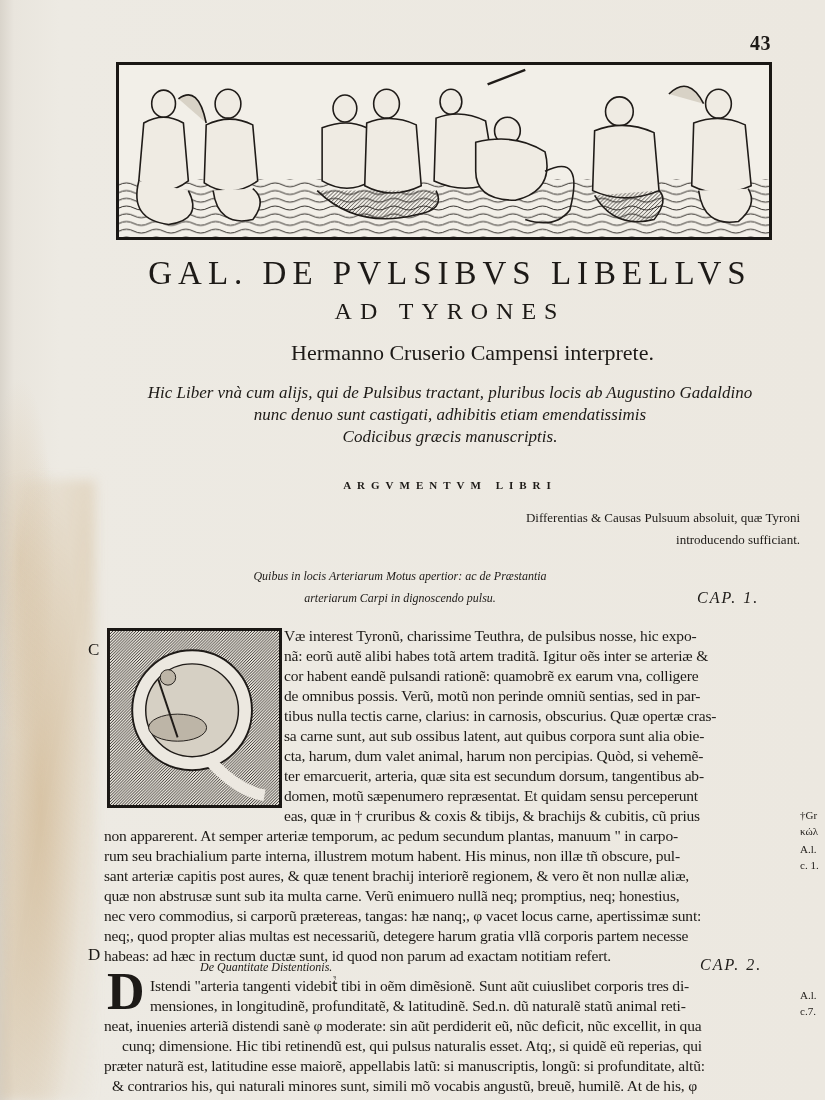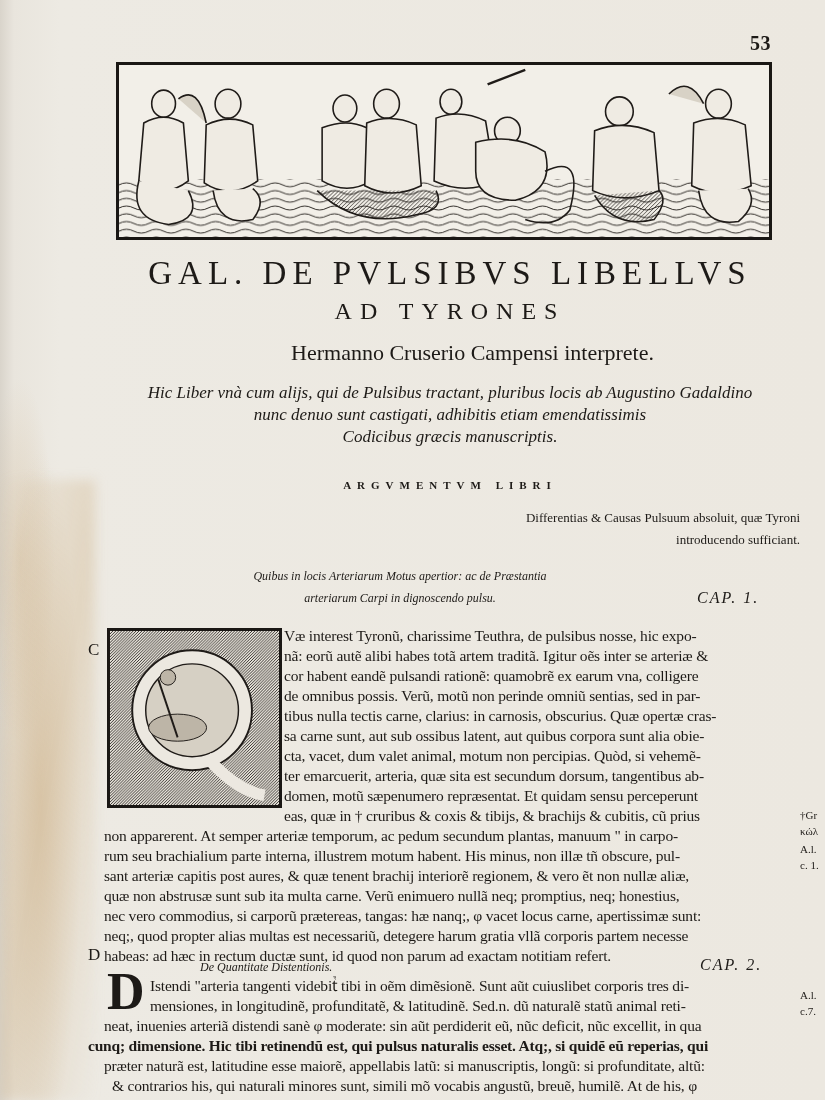--- a/index.html
+++ b/index.html
@@ -79,21 +79,21 @@
     .sidenote {
       position: absolute; left: 800px; font-size: 11px; white-space: nowrap; line-height: 14px;
     }
   </style>
 </head>
 <body>
 
 <div class="page">
   <div class="stain"></div>
 
-  <div class="folio">53</div>
+  <div class="folio">43</div>
 
   <div class="woodcut">
     <svg viewBox="0 0 656 178" preserveAspectRatio="none">
       <defs>
         <pattern id="waves" width="30" height="8" patternUnits="userSpaceOnUse">
           <path d="M0 4 Q7.5 0 15 4 T30 4" fill="none" stroke="#2a2622" stroke-width="1"></path>
         </pattern>
         <pattern id="hatch" width="4" height="4" patternUnits="userSpaceOnUse">
           <path d="M0 4 L4 0" stroke="#2a2622" stroke-width="0.8"></path>
         </pattern>
@@ -171,41 +171,41 @@
       <circle cx="60" cy="48" r="8" fill="#bdb5a7" stroke="#1f1b18"></circle>
     </svg>
   </div>
 
   <div class="body-line" style="left: 284px; top: 626px; transform-origin: left top;">Væ interest Tyronũ, charissime Teuthra, de pulsibus nosse, hic expo-</div>
   <div class="body-line" style="left: 284px; top: 646px; transform-origin: left top;">nã: eorũ autẽ alibi habes totã artem traditã. Igitur oẽs inter se arteriæ &amp;</div>
   <div class="body-line" style="left: 284px; top: 666px; transform-origin: left top;">cor habent eandẽ pulsandi rationẽ: quamobrẽ ex earum vna, colligere</div>
   <div class="body-line" style="left: 284px; top: 686px; transform-origin: left top;">de omnibus possis. Verũ, motũ non perinde omniũ sentias, sed in par-</div>
   <div class="body-line" style="left: 284px; top: 706px; transform-origin: left top;">tibus nulla tectis carne, clarius: in carnosis, obscurius. Quæ opertæ cras-</div>
   <div class="body-line" style="left: 284px; top: 726px; transform-origin: left top;">sa carne sunt, aut sub ossibus latent, aut quibus corpora sunt alia obie-</div>
-  <div class="body-line" style="left: 284px; top: 746px; transform-origin: left top;">cta, vacet, dum valet animal, motum non percipias. Quòd, si vehemẽ-</div>
+  <div class="body-line" style="left: 284px; top: 746px; transform-origin: left top;">cta, harum, dum valet animal, harum non percipias. Quòd, si vehemẽ-</div>
   <div class="body-line" style="left: 284px; top: 766px; transform-origin: left top;">ter emarcuerit, arteria, quæ sita est secundum dorsum, tangentibus ab-</div>
   <div class="body-line" style="left: 284px; top: 786px; transform-origin: left top;">domen, motũ sæpenumero repræsentat. Et quidam sensu perceperunt</div>
   <div class="body-line" style="left: 284px; top: 806px; transform-origin: left top;">eas, quæ in † cruribus &amp; coxis &amp; tibijs, &amp; brachijs &amp; cubitis, cũ prius</div>
   <div class="body-line" style="left: 104px; top: 826px; transform-origin: left top;">non apparerent. At semper arteriæ temporum, ac pedum secundum plantas, manuum " in carpo-</div>
   <div class="body-line" style="left: 104px; top: 846px; transform-origin: left top;">rum seu brachialium parte interna, illustrem motum habent. His minus, non illæ tñ obscure, pul-</div>
   <div class="body-line" style="left: 104px; top: 866px; transform-origin: left top;">sant arteriæ capitis post aures, &amp; quæ tenent brachij interiorẽ regionem, &amp; vero ẽt non nullæ aliæ,</div>
   <div class="body-line" style="left: 104px; top: 886px; transform-origin: left top;">quæ non abstrusæ sunt sub ita multa carne. Verũ enimuero nullã neq; promptius, neq; honestius,</div>
   <div class="body-line" style="left: 104px; top: 906px; transform-origin: left top;">nec vero commodius, si carporũ prætereas, tangas: hæ nanq;, φ vacet locus carne, apertissimæ sunt:</div>
   <div class="body-line" style="left: 104px; top: 926px; transform-origin: left top;">neq;, quod propter alias multas est necessariũ, detegere harum gratia vllã corporis partem necesse</div>
   <div class="marg-letter" style="left:88px; top:945px;">D</div>
   <div class="body-line" style="left: 104px; top: 946px; transform-origin: left top;">habeas: ad hæc in rectum ductæ sunt, id quod non parum ad exactam notitiam refert.</div>
 
   <div class="cap-head" style="top:956px; left:200px; width:340px; text-align:left; padding-left:0;">De Quantitate Distentionis.</div>
   <div class="cap-num" style="left:700px; top:956px;">CAP. 2.</div>
 
   <div class="drop-d">D</div>
   <div class="body-line" style="left: 150px; top: 976px; transform-origin: left top;">Istendi "arteria tangenti videbitᷣ tibi in oẽm dimẽsionẽ. Sunt aũt cuiuslibet corporis tres di-</div>
   <div class="body-line" style="left: 150px; top: 996px; transform-origin: left top;">mensiones, in longitudinẽ, profunditatẽ, &amp; latitudinẽ. Sed.n. dũ naturalẽ statũ animal reti-</div>
   <div class="body-line" style="left: 104px; top: 1016px; transform-origin: left top;">neat, inuenies arteriã distendi sanè φ moderate: sin aũt perdiderit eũ, nũc deficit, nũc excellit, in qua</div>
-  <div class="body-line" style="left: 88px; top: 1036px; transform-origin: left top; font-weight: bold;">cunq; dimensione. Hic tibi retinendũ est, qui pulsus naturalis esset. Atq;, si quidẽ eũ reperias, qui</div>
+  <div class="body-line" style="left: 122px; top: 1036px; transform-origin: left top;">cunq; dimensione. Hic tibi retinendũ est, qui pulsus naturalis esset. Atq;, si quidẽ eũ reperias, qui</div>
   <div class="body-line" style="left: 104px; top: 1056px; transform-origin: left top;">præter naturã est, latitudine esse maiorẽ, appellabis latũ: si manuscriptis, longũ: si profunditate, altũ:</div>
   <div class="body-line" style="left: 112px; top: 1076px; transform-origin: left top;">&amp; contrarios his, qui naturali minores sunt, simili mõ vocabis angustũ, breuẽ, humilẽ. At de his, φ</div>
   <div class="body-line" style="left: 104px; top: 1096px; transform-origin: left top;">ad statũ præter naturã tribus ex æquo dimẽsionibus deflectunt, qui vndequaq;...</div>
 
   <div class="sidenote" style="top:808px;">†Gr</div>
   <div class="sidenote" style="top:824px;">κώλ</div>
   <div class="sidenote" style="top:842px;">A.l.</div>
   <div class="sidenote" style="top:858px;">c. 1.</div>
   <div class="sidenote" style="top:988px;">A.l.</div>
   <div class="sidenote" style="top:1004px;">c.7.</div>

